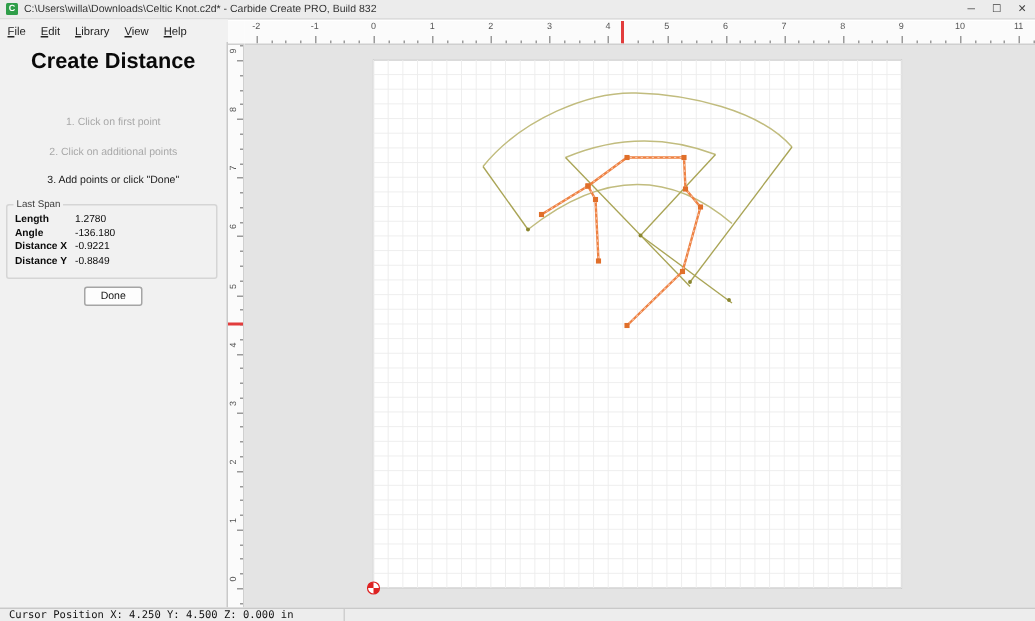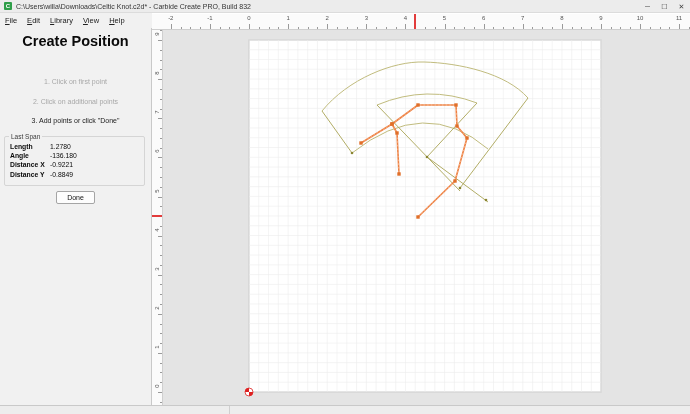--- a/index.html
+++ b/index.html
@@ -82,21 +82,21 @@
 
 <div class="menubar">
     <span class="menu-item"><span class="accel">F</span>ile</span>
     <span class="menu-item"><span class="accel">E</span>dit</span>
     <span class="menu-item"><span class="accel">L</span>ibrary</span>
     <span class="menu-item"><span class="accel">V</span>iew</span>
     <span class="menu-item"><span class="accel">H</span>elp</span>
   </div>
 
 <div class="panel">
-  <div class="panel-title">Create Position</div>
+  <div class="panel-title">Create Distance</div>
   <div class="step step1">1. Click on first point</div>
   <div class="step step2">2. Click on additional points</div>
   <div class="step step3">3. Add points or click "Done"</div>
   <div class="lastspan">
     <div class="legend">Last Span</div>
     <div class="rows">
         <div class="span-row">
           <div class="lbl">Length</div>
           <div class="val">1.2780</div>
         </div>
@@ -348,14 +348,15 @@
       <rect x="390.3" y="122.3" width="3.4" height="3.4" fill="#e06f2a"></rect>
       <rect x="395.3" y="131.3" width="3.4" height="3.4" fill="#e06f2a"></rect>
       <rect x="397.3" y="172.3" width="3.4" height="3.4" fill="#e06f2a"></rect>
       <circle cx="249" cy="392" r="4" fill="#ffffff" stroke="#dd2222" stroke-width="0.8"></circle>
       <path d="M249,392 L245,392 A4,4 0 0 1 249,388 Z" fill="#dd2222"></path>
       <path d="M249,392 L253,392 A4,4 0 0 1 249,396 Z" fill="#dd2222"></path>
     </svg>
   </div>
 
 <div class="statusbar">
+  <span>Cursor Position X: 4.250 Y: 4.500 Z: 0.000 in</span>
   <span class="status-sep"></span>
 </div>
 
 </body></html>

